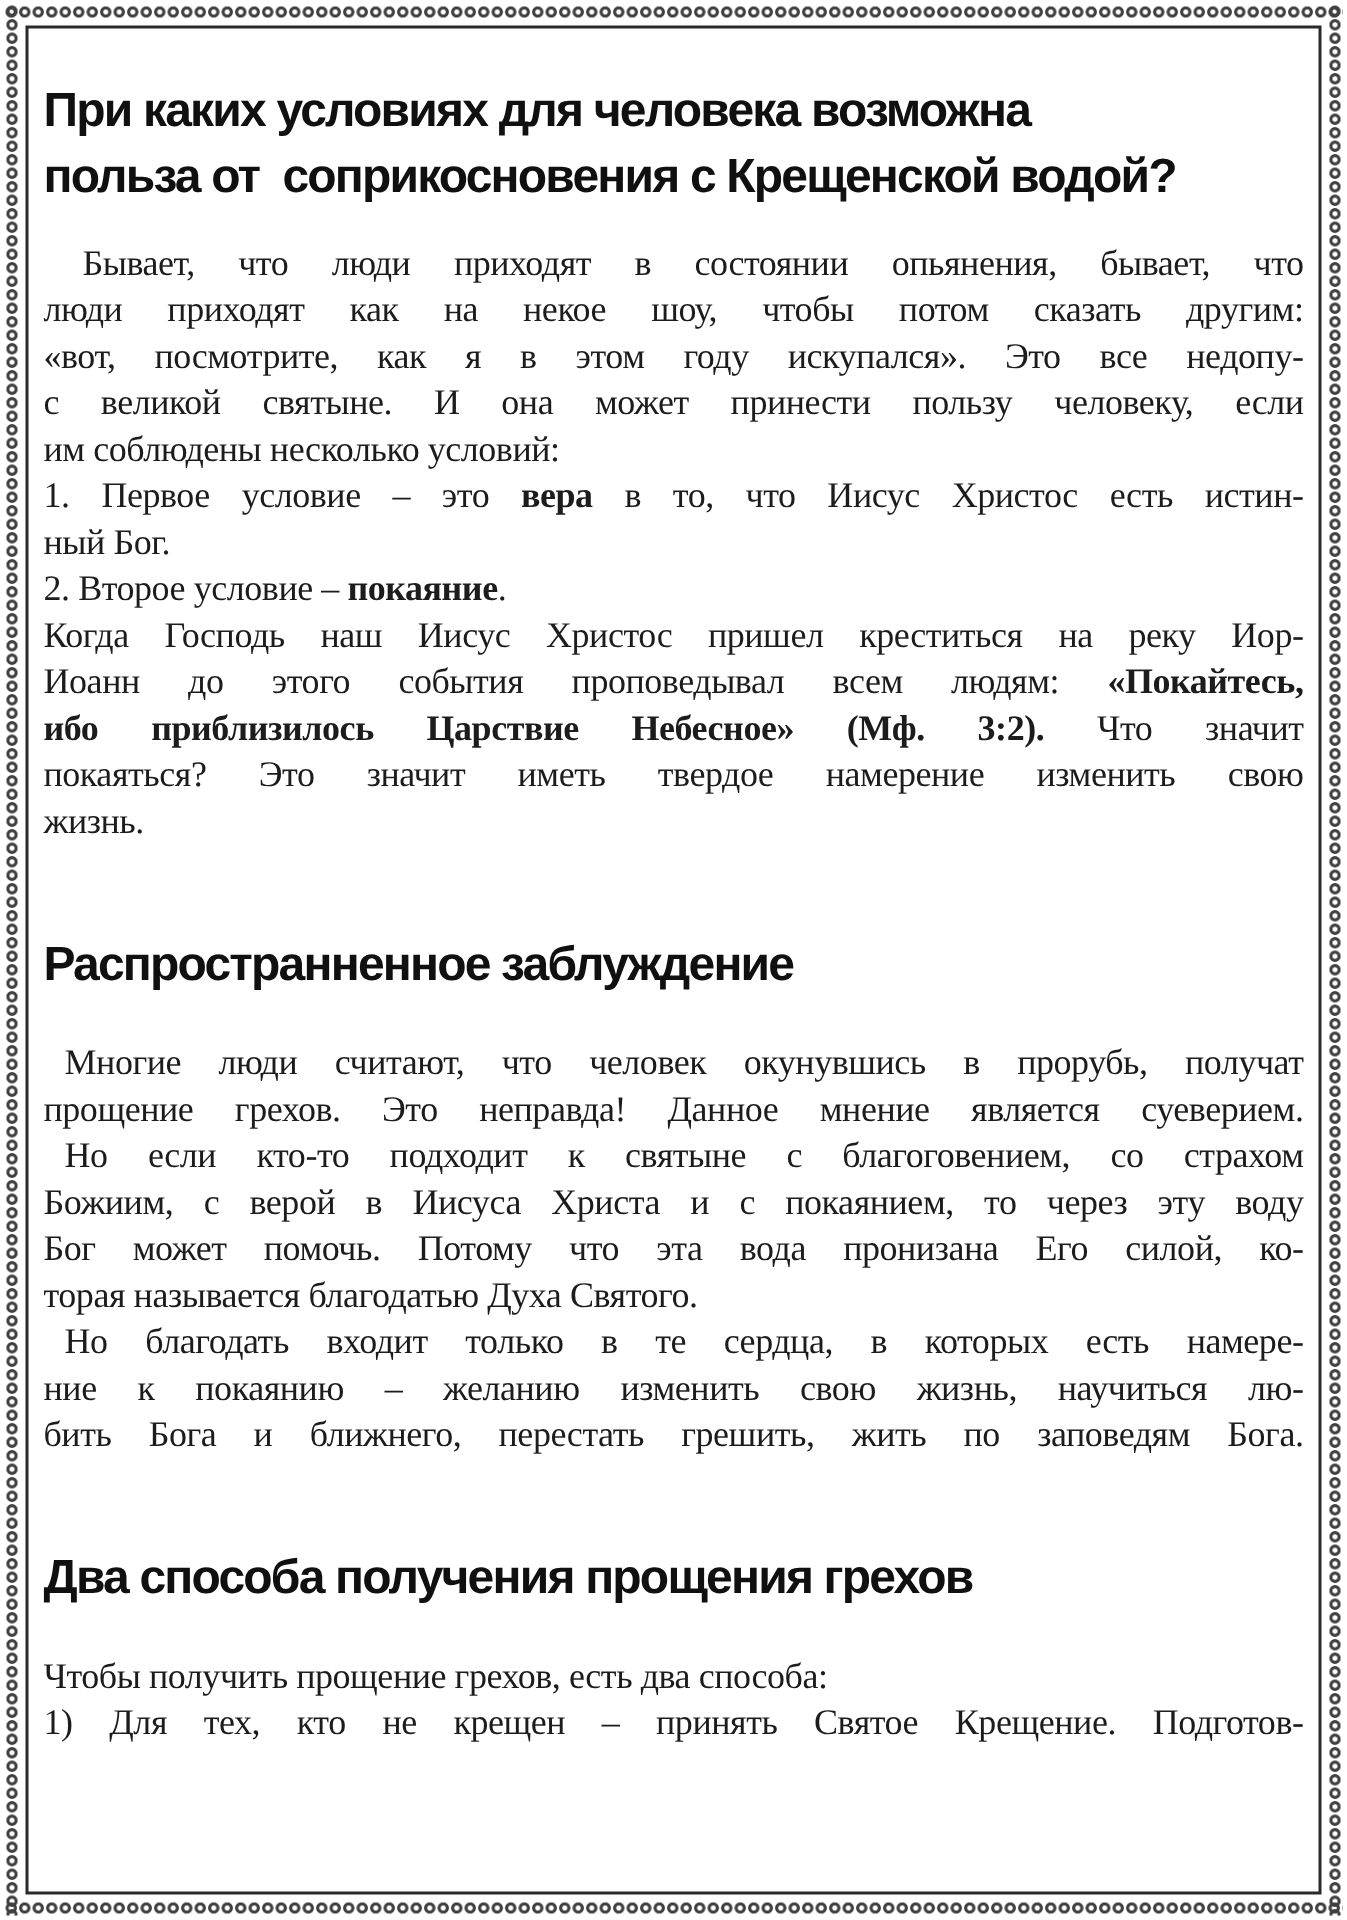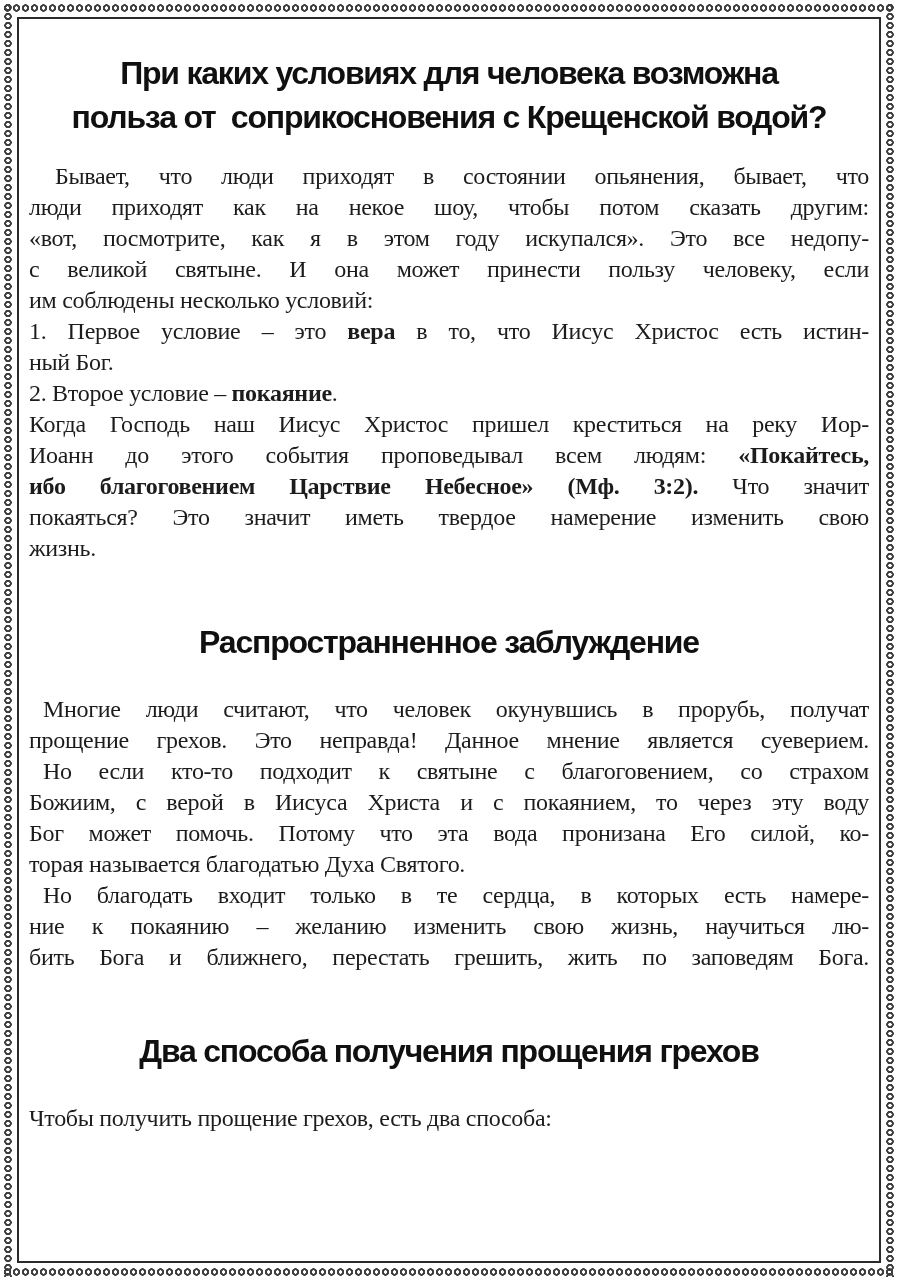--- a/index.html
+++ b/index.html
@@ -20,21 +20,21 @@
   .chain.v{top:3px;bottom:3px;width:10px;
     background-image:radial-gradient(circle 4px at 5px 4.5px,
       rgba(255,255,255,0) 1.5px, var(--chain,#3f3f3f) 1.9px 3.5px, rgba(255,255,255,0) 4px);
     background-size:10px 9px;background-repeat:repeat-y;}
   .chain.top{top:3px;} .chain.bottom{bottom:3px;}
   .chain.left{left:3px;} .chain.right{right:3px;}
   .frame{position:absolute;inset:17px;border:2px solid var(--line,#2a2a2a);}
   .content{position:absolute;inset:19px;padding:32px 10px 0 10px;}
   .heading{
     font-family:"Liberation Sans","DejaVu Sans",sans-serif;
-    font-weight:bold;text-align:center;
+    font-weight:bold;text-align:left;
     font-size:32px;line-height:44px;letter-spacing:-1.2px;
     color:var(--heading,#101010);
     margin:0 0 22px 0;
   }
   .heading.sub{margin-top:56px;margin-bottom:30px;}
   .h-line{white-space:pre;}
   .body-line{
     font-size:24px;line-height:31px;letter-spacing:-0.3px;
     white-space:normal;
   }
@@ -62,21 +62,21 @@
         <div class="body-line just ind-lg"><span class="">Бывает, что люди приходят в состоянии опьянения, бывает, что</span></div>
         <div class="body-line just"><span class="">люди приходят как на некое шоу, чтобы потом сказать другим:</span></div>
         <div class="body-line just"><span class="">«вот, посмотрите, как я в этом году искупался». Это все недопу-</span></div>
         <div class="body-line just"><span class="">с великой святыне. И она может принести пользу человеку, если</span></div>
         <div class="body-line"><span class="">им соблюдены несколько условий:</span></div>
         <div class="body-line just"><span class="">1. Первое условие – это </span><span class="b">вера</span><span class=""> в то, что Иисус Христос есть истин-</span></div>
         <div class="body-line"><span class="">ный Бог.</span></div>
         <div class="body-line"><span class="">2. Второе условие – </span><span class="b">покаяние</span><span class="">.</span></div>
         <div class="body-line just"><span class="">Когда Господь наш Иисус Христос пришел креститься на реку Иор-</span></div>
         <div class="body-line just"><span class="">Иоанн до этого события проповедывал всем людям: </span><span class="bi">«Покайтесь,</span></div>
-        <div class="body-line just"><span class="bi">ибо благоговением Царствие Небесное» (Мф. 3:2).</span><span class=""> Что значит</span></div>
+        <div class="body-line just"><span class="bi">ибо приблизилось Царствие Небесное» (Мф. 3:2).</span><span class=""> Что значит</span></div>
         <div class="body-line just"><span class="">покаяться? Это значит иметь твердое намерение изменить свою</span></div>
         <div class="body-line"><span class="">жизнь.</span></div>
       </div>
       <div class="heading sub">
         <div class="h-line">Распространненное заблуждение</div>
       </div>
       <div class="paragraph">
         <div class="body-line just ind-sm"><span class="">Многие люди считают, что человек окунувшись в прорубь, получат</span></div>
         <div class="body-line just"><span class="">прощение грехов. Это неправда! Данное мнение является суеверием.</span></div>
         <div class="body-line just ind-sm"><span class="">Но если кто-то подходит к святыне с благоговением, со страхом</span></div>
@@ -85,15 +85,16 @@
         <div class="body-line"><span class="">торая называется благодатью Духа Святого.</span></div>
         <div class="body-line just ind-sm"><span class="">Но благодать входит только в те сердца, в которых есть намере-</span></div>
         <div class="body-line just"><span class="">ние к покаянию – желанию изменить свою жизнь, научиться лю-</span></div>
         <div class="body-line just"><span class="">бить Бога и ближнего, перестать грешить, жить по заповедям Бога.</span></div>
       </div>
       <div class="heading sub">
         <div class="h-line">Два способа получения прощения грехов</div>
       </div>
       <div class="paragraph">
         <div class="body-line"><span class="">Чтобы получить прощение грехов, есть два способа:</span></div>
+        <div class="body-line just"><span class="">1) Для тех, кто не крещен – принять Святое Крещение. Подготов-</span></div>
       </div>
     </div>
 </div>
 
 </body></html>

